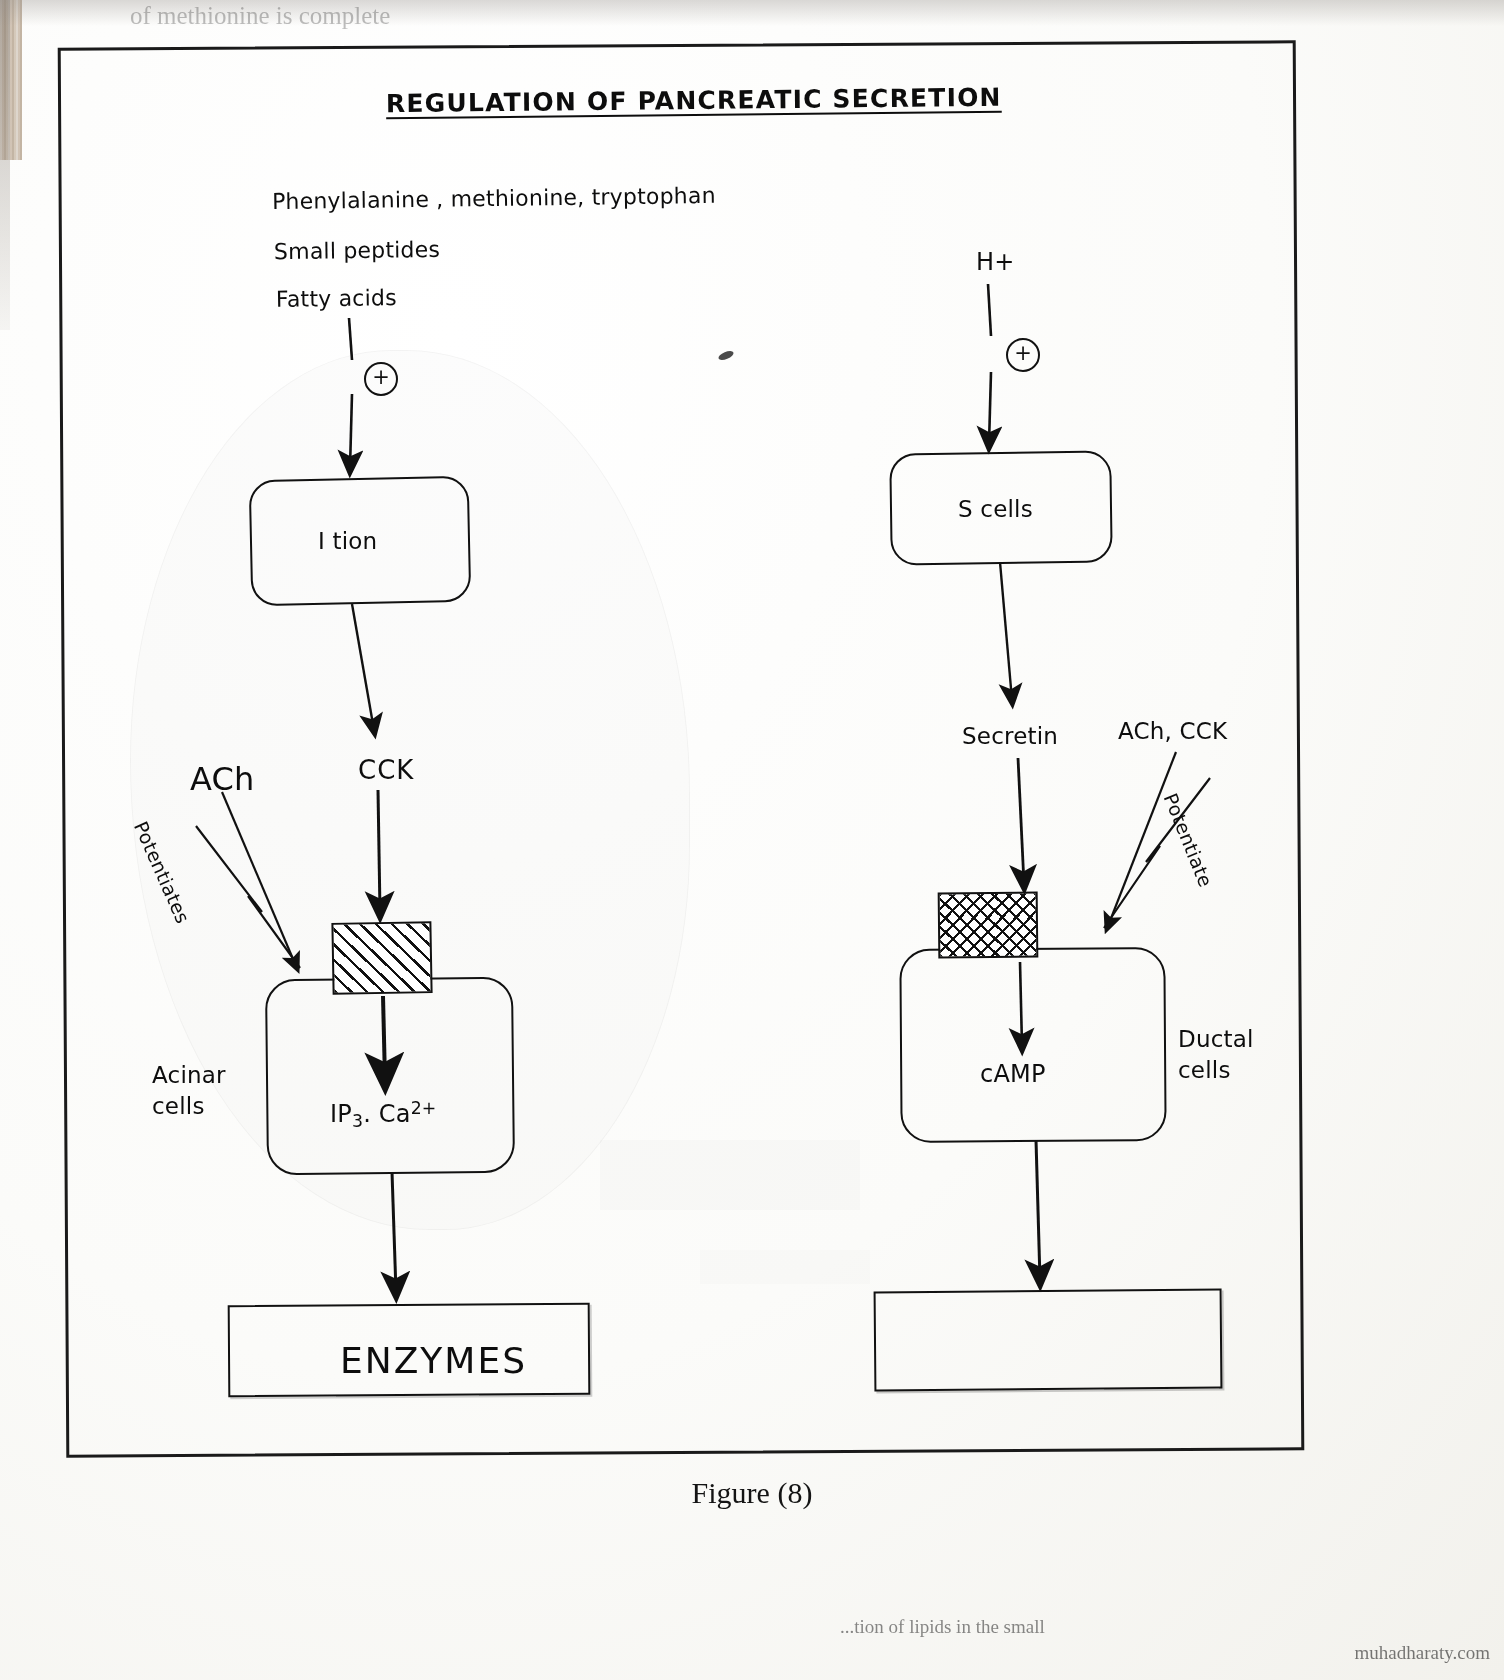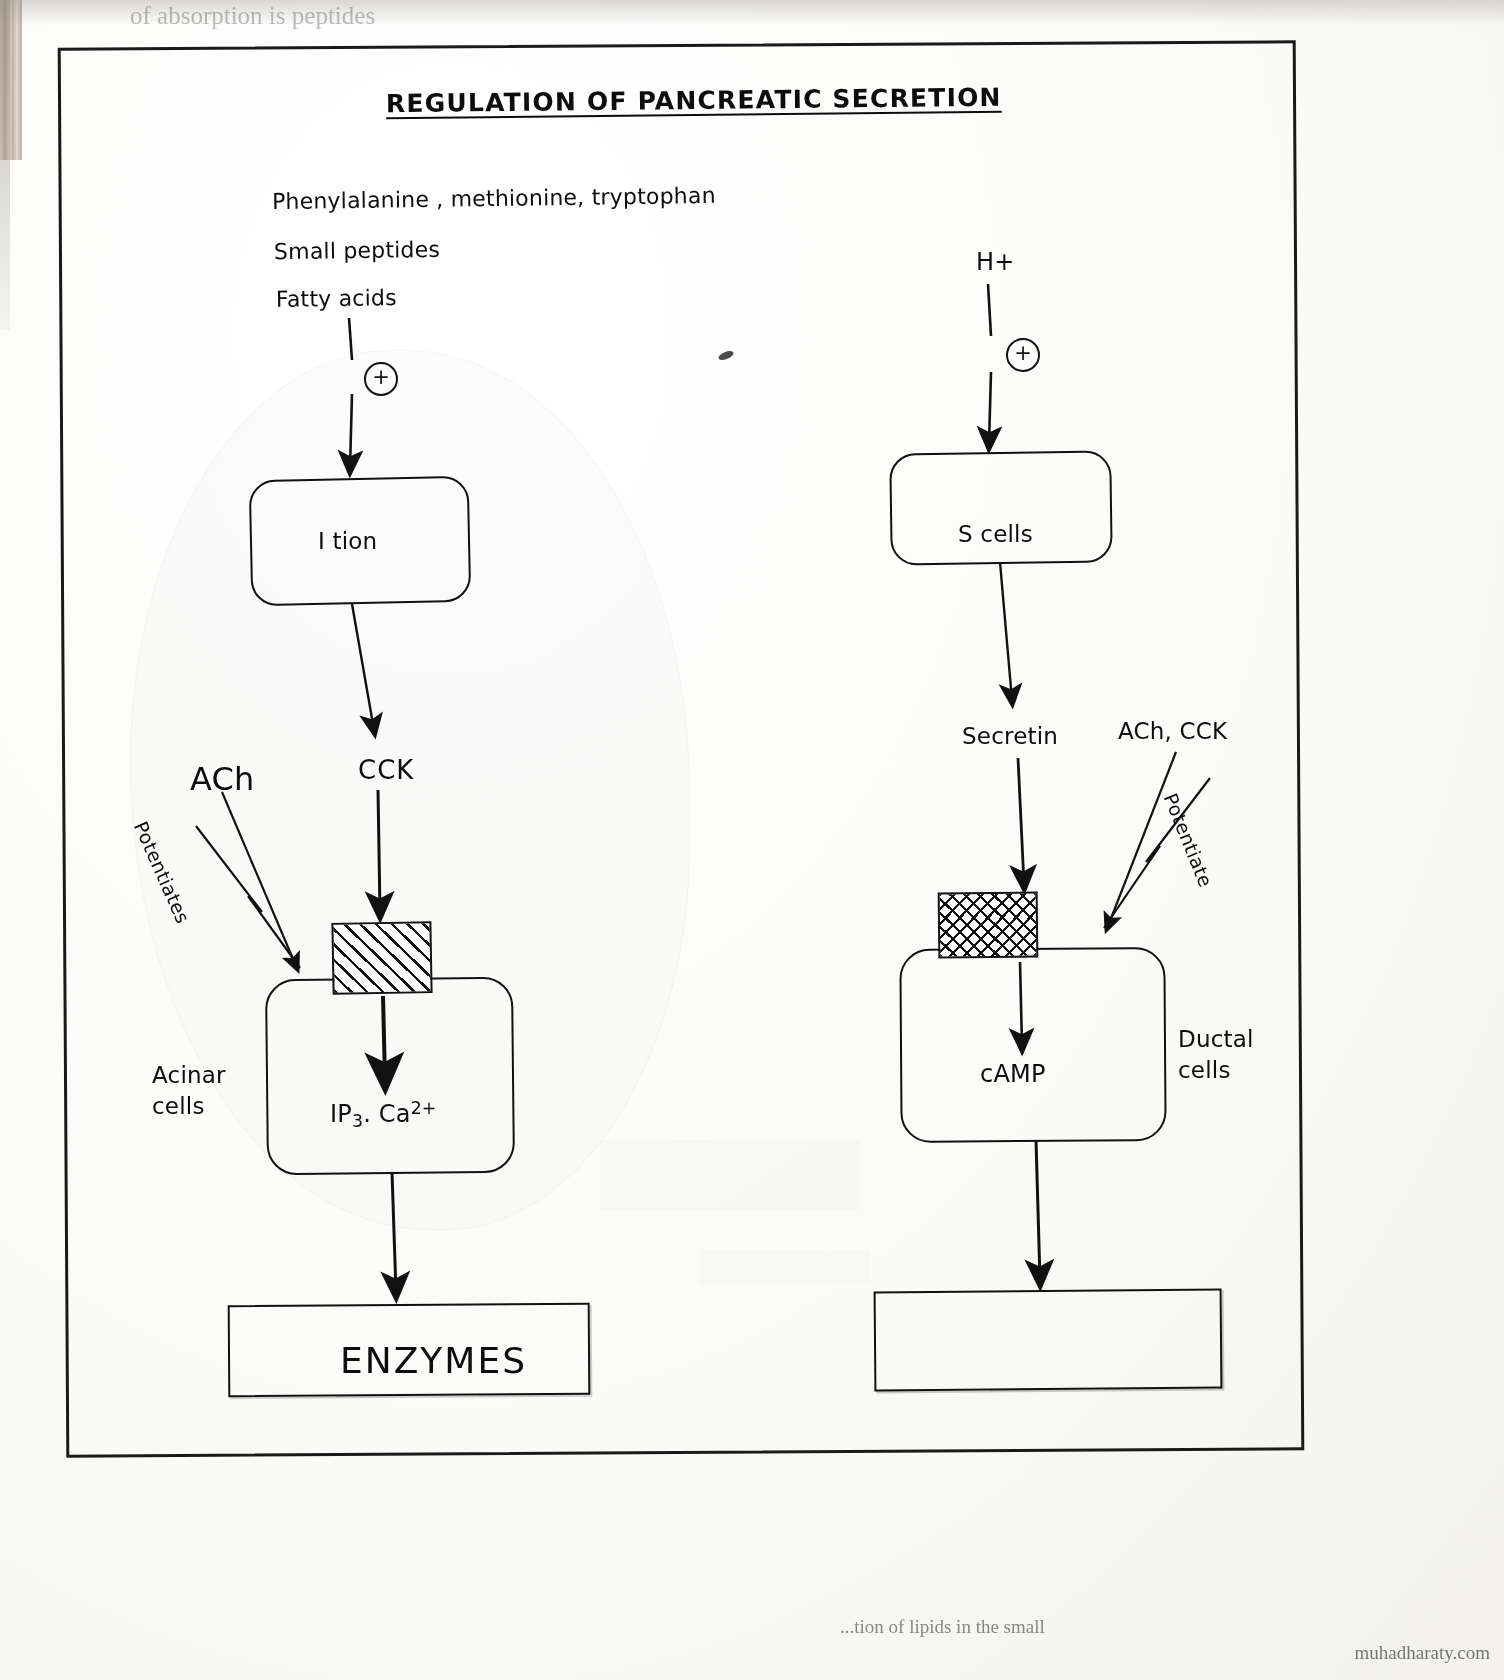--- a/index.html
+++ b/index.html
@@ -145,21 +145,21 @@
   }
 
   .stim-line { font-size: 22px; transform: rotate(-0.8deg); }
   #stim-1 { left: 272px; top: 186px; }
   #stim-2 { left: 274px; top: 238px; }
   #stim-3 { left: 276px; top: 286px; }
 
   #hplus-label { left: 976px; top: 248px; font-size: 24px; }
 
   #icells-label  { left: 318px; top: 528px; font-size: 23px; }
-  #scells-label  { left: 958px; top: 496px; font-size: 23px; margin-top: 25px; }
+  #scells-label  { left: 958px; top: 496px; font-size: 23px; }
 
   #cck-label      { left: 358px; top: 755px; font-size: 26px; letter-spacing: 1px; }
   #ach-label      { left: 190px; top: 760px; font-size: 32px; }
   #secretin-label { left: 962px; top: 723px; font-size: 23px; }
   #achcck-label   { left: 1118px; top: 718px; font-size: 23px; }
 
   .potentiates {
     font-size: 19px;
     color: #0d0d0d;
   }
@@ -265,21 +265,21 @@
 
 <div id="page">
 
   <div id="left-strip"></div>
   <div id="left-strip2"></div>
   <div id="top-smudge"></div>
   <div id="ghost-left"></div>
   <div id="ghost-table"></div>
   <div id="ghost-table2"></div>
 
-  <div class="faded-text" id="faded-top">of absorption is peptides</div>
+  <div class="faded-text" id="faded-top">of methionine is complete</div>
 
   <div id="figure-frame"></div>
 
   <div id="canvas">
 
     <svg width="1504" height="1680" viewBox="0 0 1504 1680">
       <defs>
         <marker id="ah" markerWidth="12" markerHeight="12" refX="7" refY="5" orient="auto">
           <path d="M0,0 L11,5 L0,10 L2.5,5 Z" fill="#111"></path>
         </marker>
@@ -356,16 +356,17 @@
     <div class="lbl" id="ip3-label">IP<span class="sub">3</span>. Ca<span class="sup">2+</span></div>
     <div class="lbl" id="camp-label">cAMP</div>
 
     <div class="box" id="enzymes-box"></div>
     <div class="lbl" id="enzymes-label">ENZYMES</div>
 
     <div class="box" id="aqueous-box"></div>
 
   </div>
 
+  <div id="figure-caption">Figure (8)</div>
   <div class="faded-text" id="faded-bottom">...tion of lipids in the small</div>
   <div id="watermark">muhadharaty.com</div>
 
 </div>
 
 </body></html>

